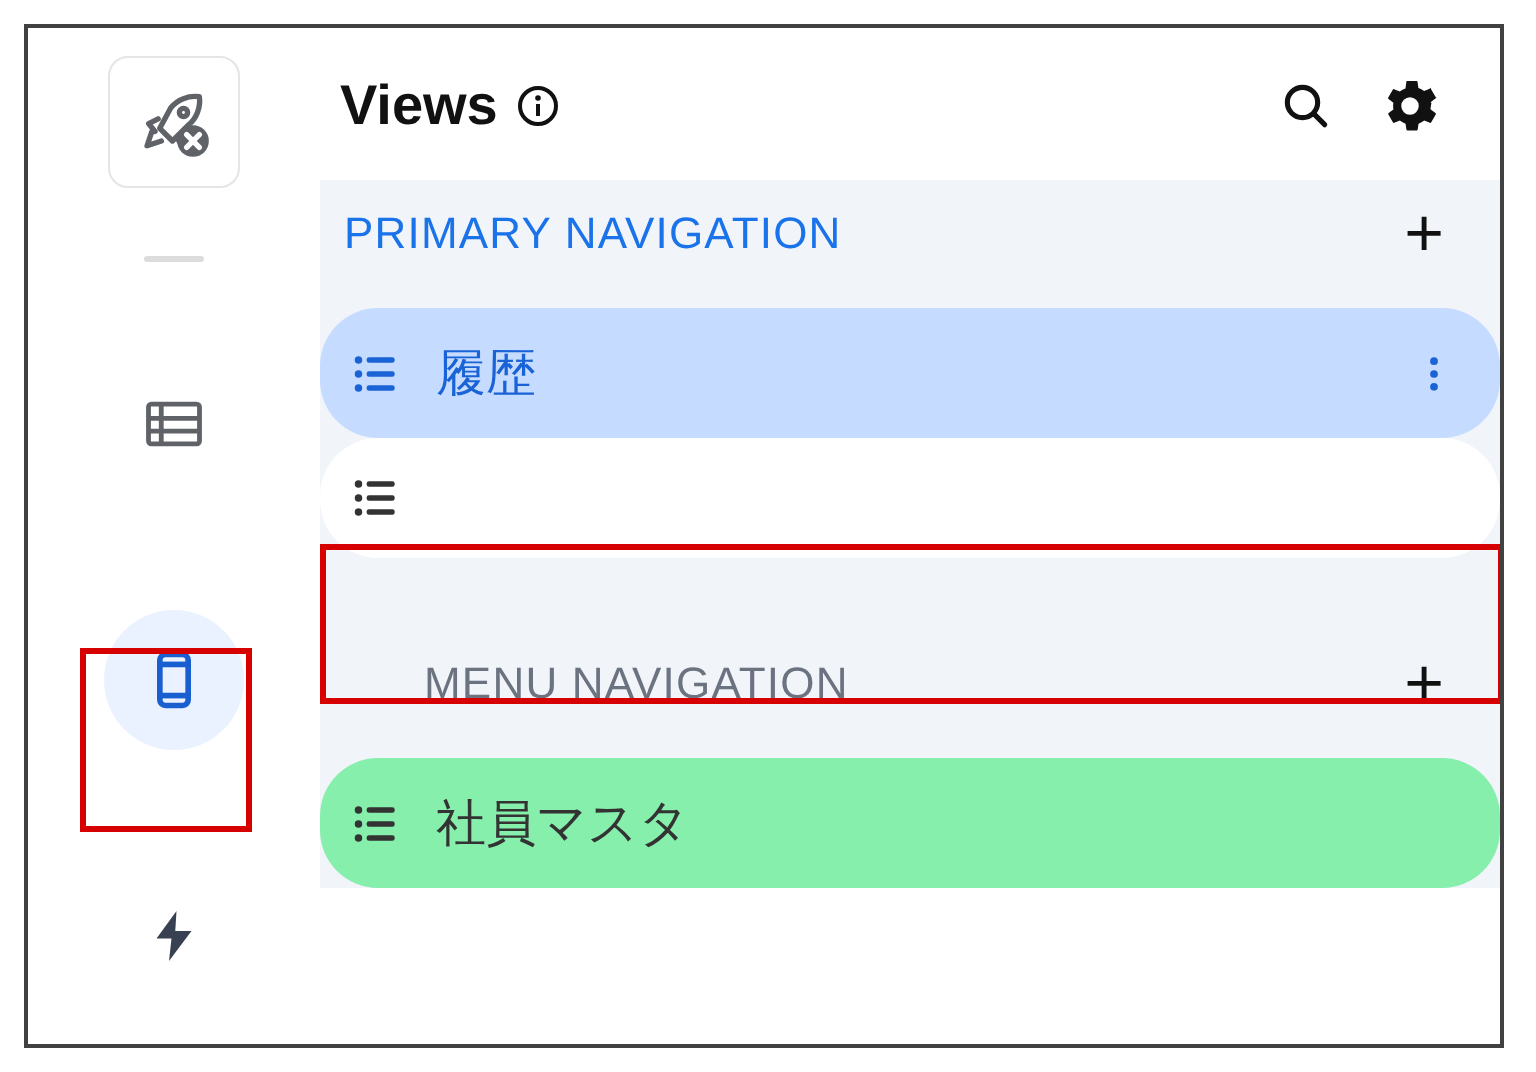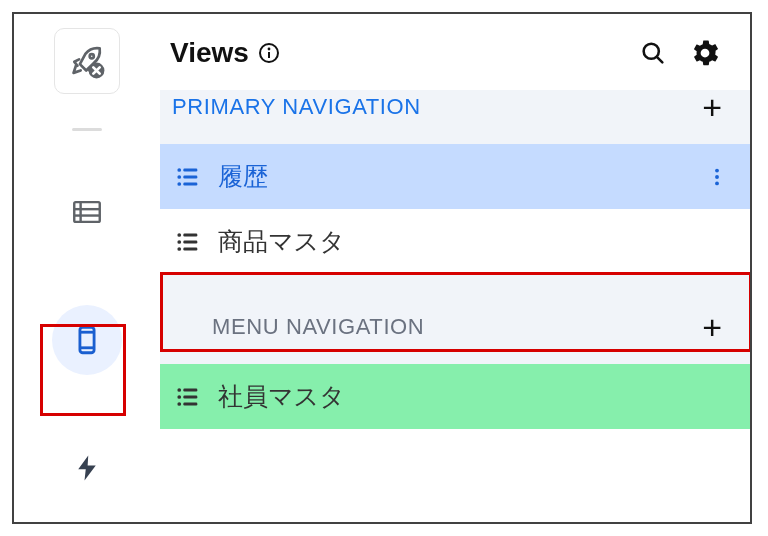--- a/index.html
+++ b/index.html
@@ -16,27 +16,27 @@
     .rail-icon.active-bg { background: #eaf1ff; }
 
     .main { flex: 1; background: #fff; display: flex; flex-direction: column; }
     .topbar { display: flex; align-items: center; padding: 22px 28px 20px 10px; }
     .topbar .title { font-size: 28px; font-weight: 700; color: #111; }
     .topbar .info { margin-left: 8px; display: flex; align-items: center; }
     .spacer { flex: 1; }
     .topbar .icon-btn { width: 34px; height: 34px; display: flex; align-items: center; justify-content: center; margin-left: 18px; }
 
     .section { background: #f1f4f9; }
-    .section-header { display: flex; align-items: center; padding: 0 28px 20px 12px; }
+    .section-header { display: flex; align-items: center; padding: 10px 28px 20px 12px; }
     .section-title { font-size: 22px; letter-spacing: 0.6px; font-weight: 500; color: #1a73e8; }
     .section-title.gray { color: #6b7280; margin-left: 40px; }
     .plus { font-size: 34px; color: #111; font-weight: 400; line-height: 1; }
     .add-btn { display:flex; align-items:center; }
 
-    .item { display: flex; align-items: center; padding: 16px 18px 16px 14px; font-size: 25px; color: #333; }
+    .item { display: flex; align-items: center; padding: 16px 18px 16px 14px; font-size: 25px; color: #333; border-radius: 29px; }
     .item.selected { background: #c5dbff; color: #1a63d6; }
     .item .item-icon { width: 30px; display: flex; align-items: center; margin-right: 14px; }
     .item .trailing { margin-left: auto; padding-right: 4px; }
     .gap { height: 36px; background: #f1f4f9; }
 
     .hl { position: absolute; border: 3px solid #d60000; background: transparent; pointer-events: none; }
     .hl-rail { left: 26px; top: 310px; width: 86px; height: 92px; }
     .hl-item { left: 146px; top: 258px; width: 592px; height: 80px; }
 
     svg { display: block; }
@@ -173,21 +173,20 @@
                 <g fill="#333">
                   <circle cx="4.5" cy="6" r="1.6"></circle>
                     <rect x="8" y="4.8" width="12" height="2.4" rx="1"></rect>
                   <circle cx="4.5" cy="12" r="1.6"></circle>
                     <rect x="8" y="10.8" width="12" height="2.4" rx="1"></rect>
                   <circle cx="4.5" cy="18" r="1.6"></circle>
                     <rect x="8" y="16.8" width="12" height="2.4" rx="1"></rect>
                 </g>
               </svg>
             </span>
-            <span>商品マスタ</span>
           </div>
 
           <div class="gap"></div>
 
           <div class="section-header">
             <span class="section-title gray">MENU NAVIGATION</span>
             <span class="spacer"></span>
             <span class="add-btn">
               <span class="plus">+</span>
             </span>

